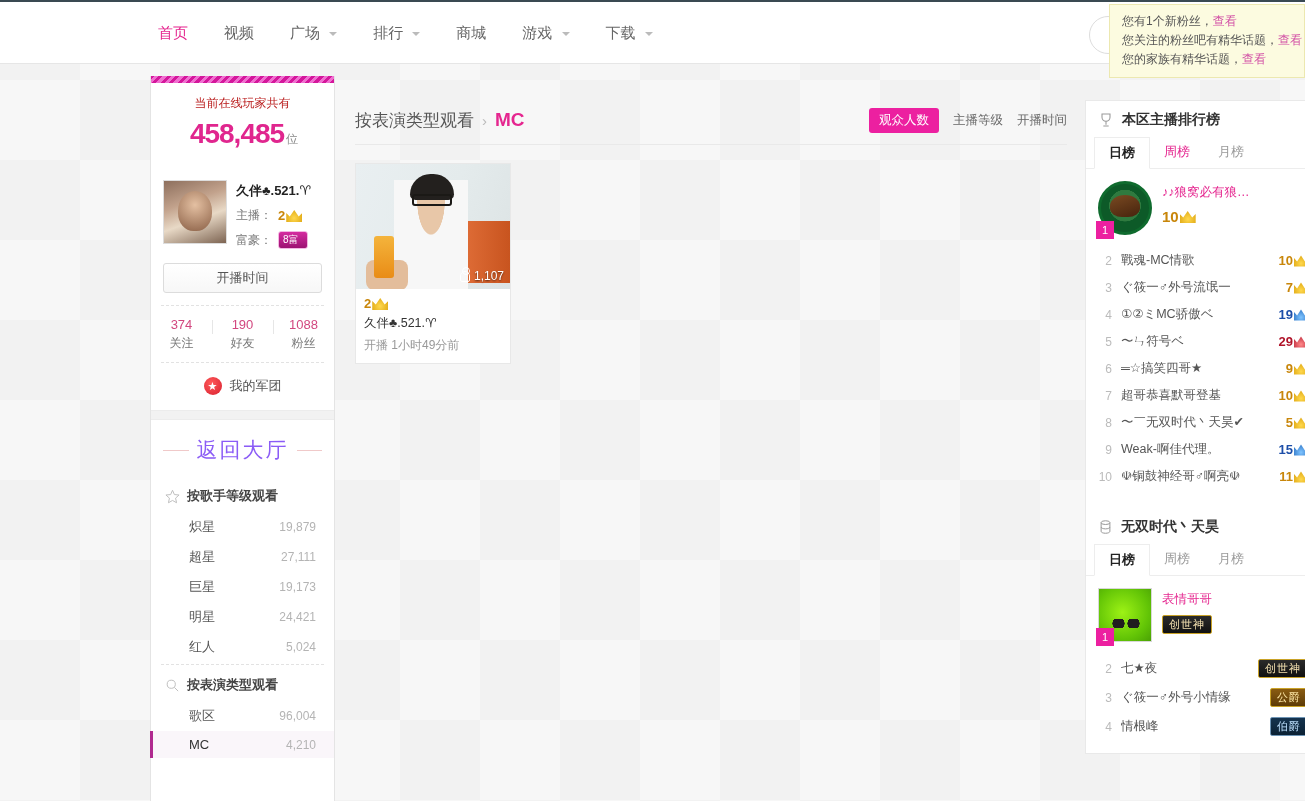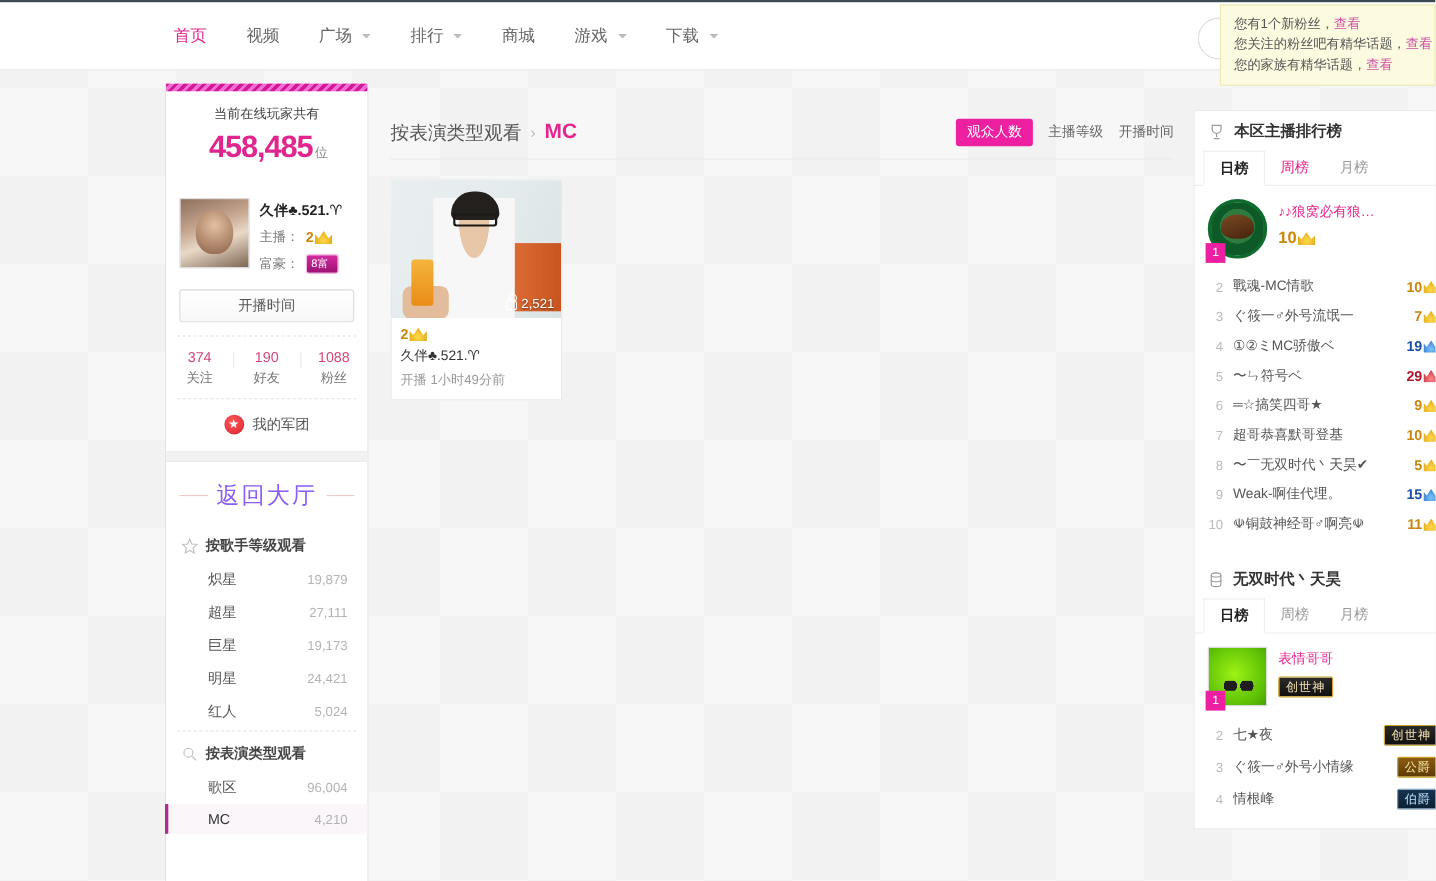--- a/index.html
+++ b/index.html
@@ -58,21 +58,21 @@
   .sidebar{
     position:absolute; left:150px; top:76px; width:185px;
     background:#fff; border:1px solid #e4e4e4; border-top:none;
     min-height:726px;
   }
   .stripe{
     height:7px;
     background:repeating-linear-gradient(-45deg,#d4179c 0 3px,#f06fd0 3px 6px);
   }
   .online{ padding:12px 0 8px; text-align:center; }
-  .online-label{ font-size:12px; color:#404040; }
+  .online-label{ font-size:12px; color:#b91c1c; }
   .online-num{
     color:#e0268e; font-size:28px; font-weight:bold; letter-spacing:-1px;
     margin-top:6px; font-family:"Liberation Sans",sans-serif;
   }
   .online-num span{ font-size:12px; font-weight:normal; color:#888; margin-left:2px; }
   .zigzag{
     height:8px; margin:4px 8px 0;
     background:
       linear-gradient(-45deg,#fff 8px,transparent 0) 0 8px,
       linear-gradient(45deg,#fff 8px,#e9e9e9 0) 0 8px;
@@ -462,21 +462,21 @@
       <div class="thumb">
         <div class="wall"></div>
         <div class="couch"></div>
         <div class="person"></div>
         <div class="hair"></div>
         <div class="glasses"></div>
         <div class="arm"></div>
         <div class="drink"></div>
         <div class="viewers">
           <span class="v-ico"></span>
-          <span>2,521</span>
+          <span>1,107</span>
         </div>
       </div>
       <div class="card-body">
         <div class="card-badge">
           <span>2</span>
             <i class="crown-ico"></i>
         </div>
         <div class="card-name">久伴♣.521.♈</div>
         <div class="card-time">开播 1小时49分前</div>
       </div>

